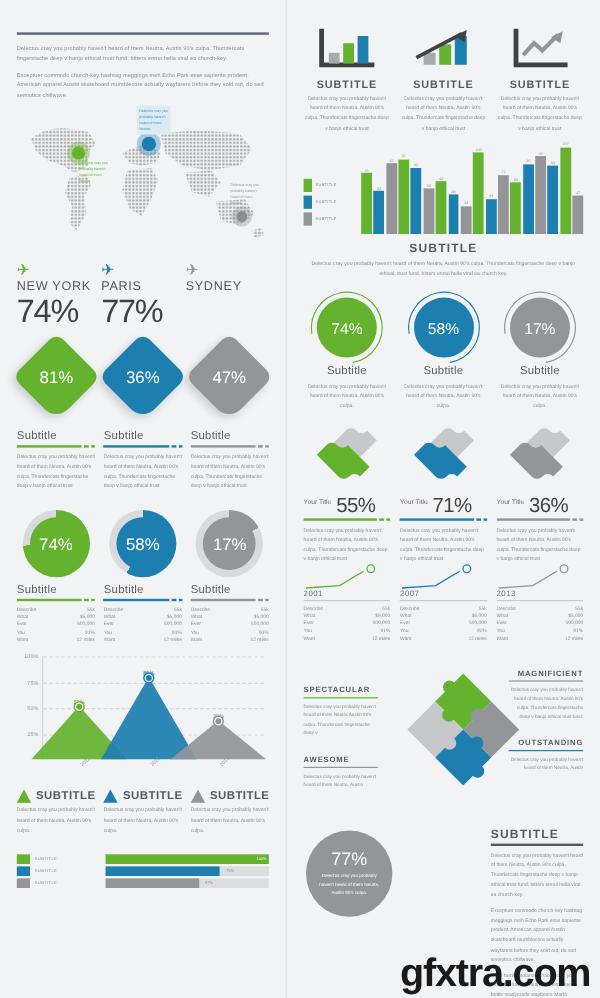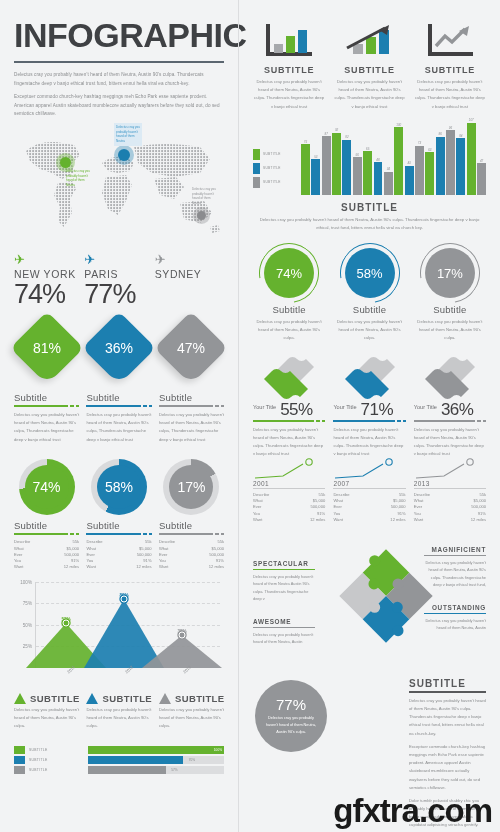--- a/index.html
+++ b/index.html
@@ -154,21 +154,20 @@
         color:#1a1a1a; letter-spacing:-1px; }
 </style>
 </head>
 <body>
 
 <div class="page">
 
   <div class="col-left">
 
     <div class="hdr">
-      <div class="l2">INFOGRAPHIC</div>
       <div class="rule"></div>
       <div class="body-txt">
         <p>Delectus cray you probably haven't heard of them Neutra, Austin 90's culpa. Thundercats fingerstache deep v banjo ethical trust fund, bitters ennui hella viral ea church-key.</p>
         <p>Exceptuer commodo church-key hashtag meggings meh Echo Park esse sapiente prodent. American apparel Austin skateboard mumblecore actually wayfarers before they sold out, do sed semiotics chillwave.</p>
       </div>
     </div>
 
     <div class="map-wrap">
       <svg class="mapdots" viewBox="0 0 210 118">
         <defs>
@@ -640,21 +639,21 @@
     </svg>
   </div>
   <div class="puz-cell">
     <svg width="58" height="48" viewBox="0 0 58 48">
       <path d="M10 24 L28 6 a6 6 0 0 1 9 0 a6 6 0 0 0 9 0 L54 14 L36 32 a6 6 0 0 0-9 0 a6 6 0 0 1-9 0 Z" fill="#c7c8ca"></path>
       <path d="M4 26 L22 44 a6 6 0 0 0 9 0 a6 6 0 0 1 9 0 L48 36 L30 18 a6 6 0 0 1-9 0 a6 6 0 0 0-9 0 Z" fill="#939598"></path>
     </svg>
   </div>
       </div>
 
-    <div class="row3" id="ytrow" style="">
+    <div class="row3" id="ytrow" style="margin-top:12px;">
   <div class="cell3">
     <div class="yt-head">
       <div class="yt-lbl">Your Title</div>
       <div class="yt-pc">55%</div>
     </div>
     <div class="sub-rule">
       <div class="a" style="background:#65b22e"></div>
             <div class="b" style="background:#65b22e"></div>
             <div class="c" style="background:#65b22e"></div>
     </div>

